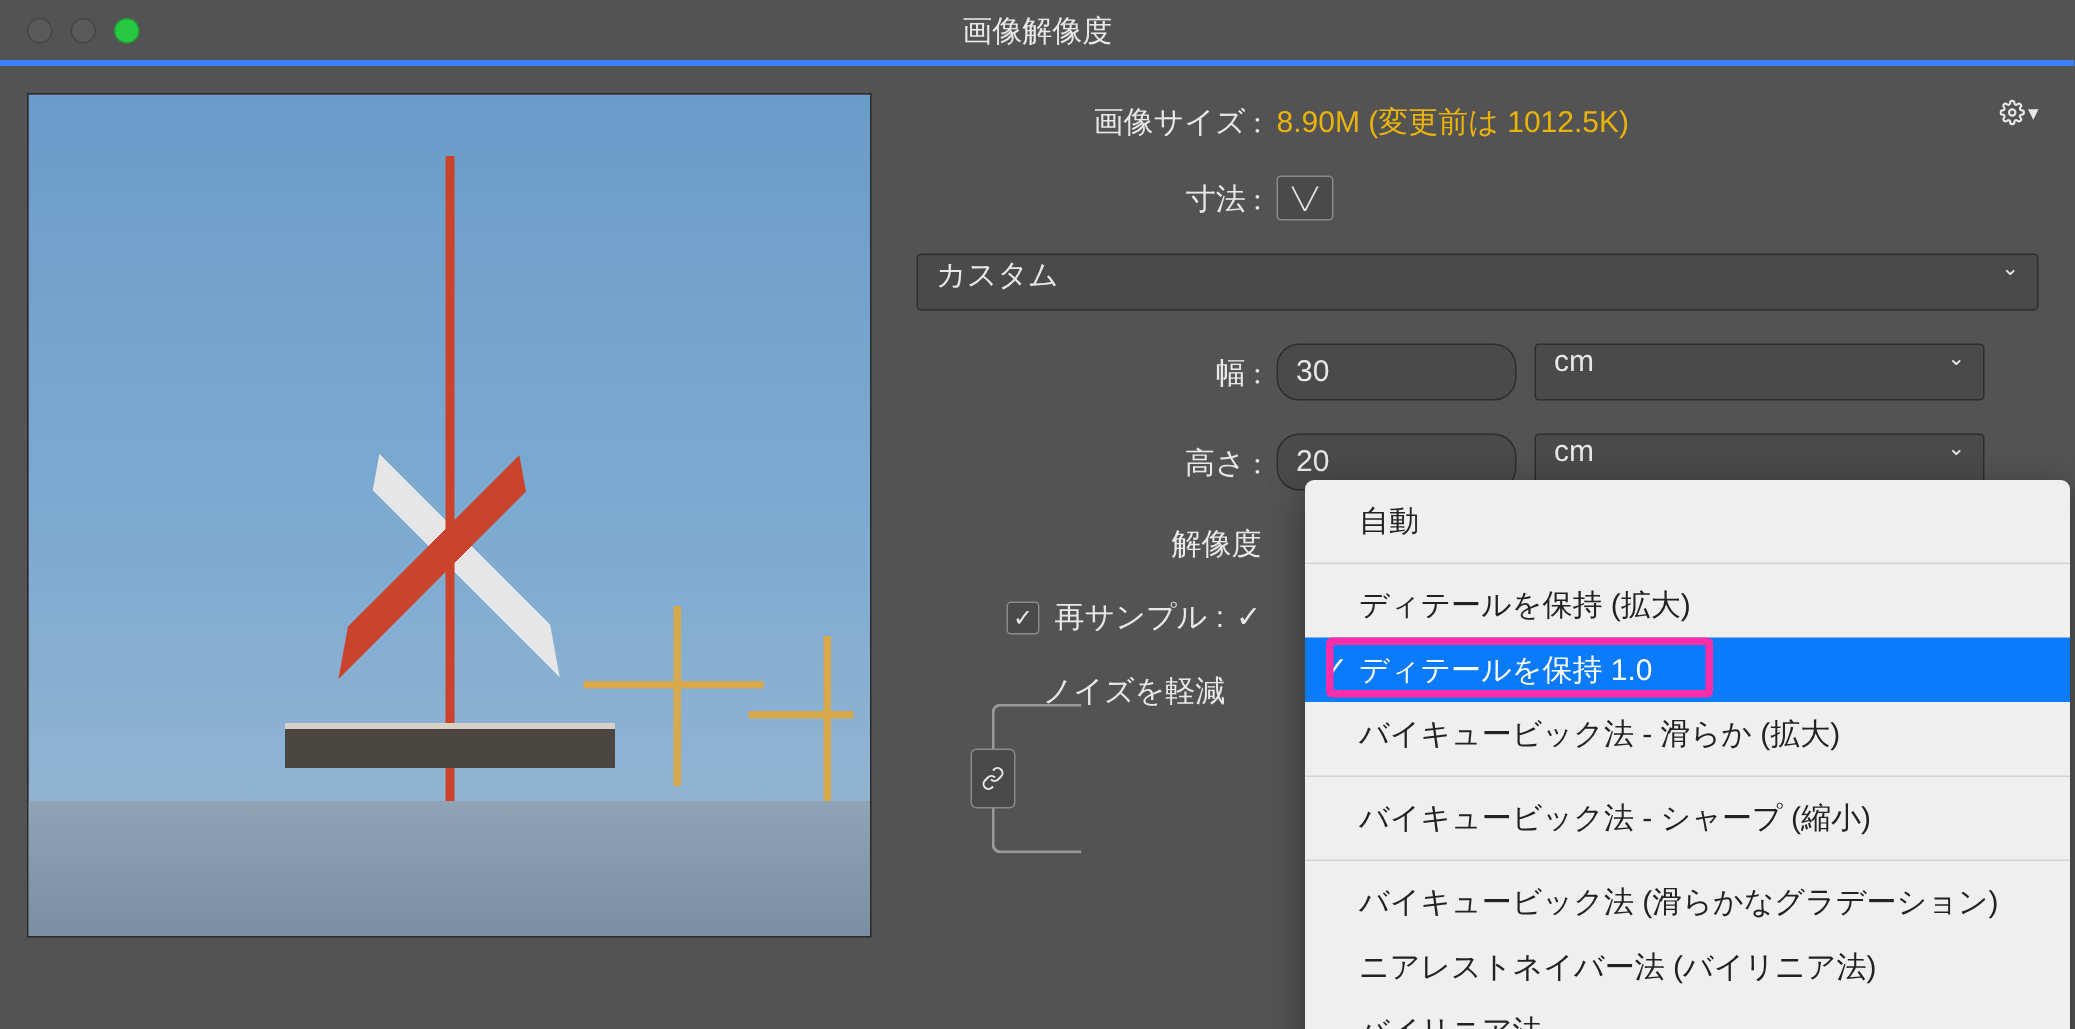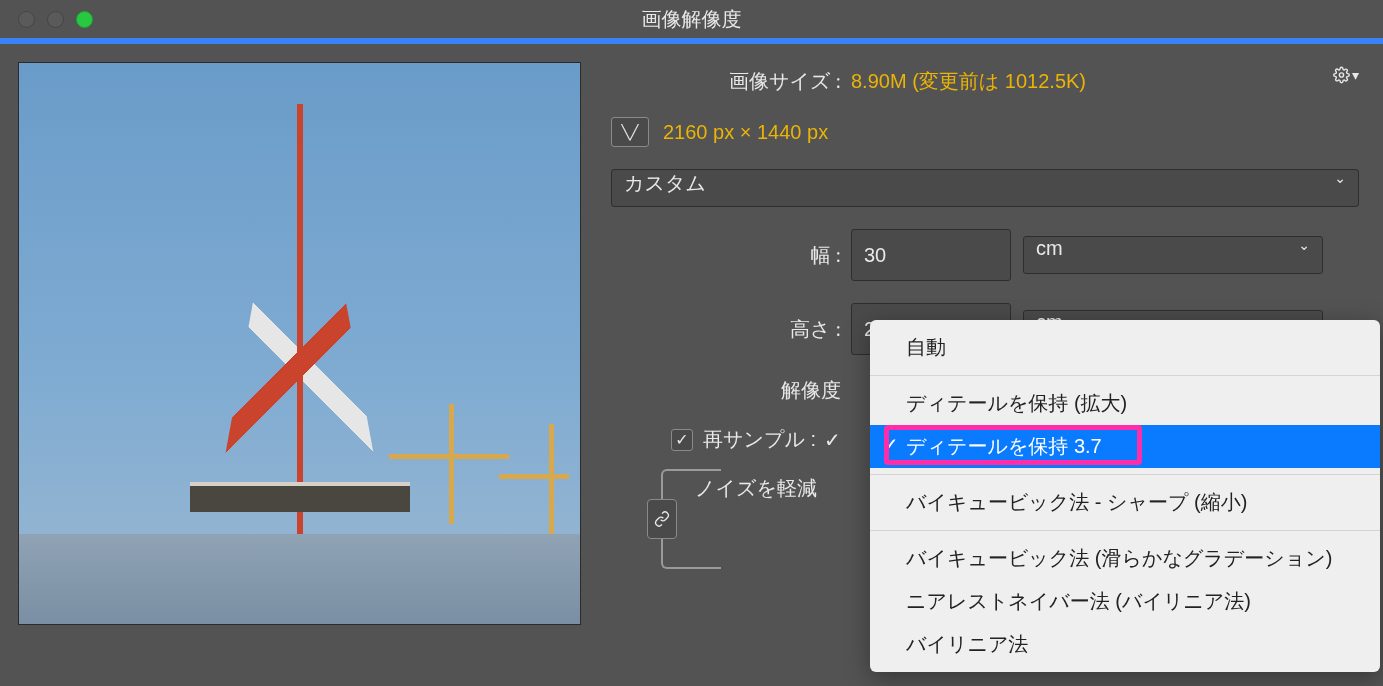--- a/index.html
+++ b/index.html
@@ -10,21 +10,21 @@
       height: 686px;
       overflow: hidden;
       position: relative;
     }
     .titlebar {
       height: 44px;
       background: #535353;
       display: flex;
       align-items: center;
       position: relative;
-      border-bottom: 6px solid #3b82f6;
+      border-bottom: 4px solid #3b82f6;
     }
     .traffic-lights {
       display: flex;
       gap: 12px;
       padding-left: 18px;
     }
     .traffic-light {
       width: 17px;
       height: 17px;
       border-radius: 50%;
@@ -144,24 +144,24 @@
       background:#4a4a4a;
       border:1px solid #2e2e2e;
       border-radius:3px;
       display:flex;align-items:flex-start;
       padding:0 12px;
       justify-content:space-between;
       color:#e8e8e8;
       font-size:20px;
     }
     .input {
-      height:52px;
+      height:38px;
       background:#4a4a4a;
       border:1px solid #2e2e2e;
-      border-radius:3px;
+      border-radius:15px;
       padding:0 12px;
       color:#e8e8e8;
       font-size:20px;
       display:flex;align-items:center;
     }
     .link-bracket {
       position:absolute;
       left:50px; top:240px;
       width:60px;height:100px;
       border:2px solid #9a9a9a;
@@ -253,24 +253,24 @@
         </svg>
       <span class="chev" style="margin-left:2px;">▾</span>
     </div>
 
     <div class="row" style="margin-top:6px;">
       <div class="label lbl-size">画像サイズ :</div>
       <div class="value-text">8.90M (変更前は 1012.5K)</div>
     </div>
 
     <div class="row">
+      <div class="label lbl-dim">寸法 :</div>
       <div class="dim-toggle">
           <span class="chev">╲╱</span>
         </div>
-      <div class="value-text">2160 px × 1440 px</div>
     </div>
 
     <div class="row">
       <div class="select">
         <span>カスタム</span>
         <span class="chev">⌄</span>
       </div>
     </div>
 
     <div class="wh-group">
@@ -321,21 +321,22 @@
     <div class="btn-row">
       <div class="cancel-btn">キャンセ</div>
     </div>
   </div>
 </div>
 
 <div class="dropdown">
   <div class="dd-item">自動</div>
   <div class="dd-sep"></div>
   <div class="dd-item">ディテールを保持 (拡大)</div>
-  <div class="dd-item selected dd-check">ディテールを保持 3.7</div>
+  <div class="dd-item selected dd-check">ディテールを保持 1.0</div>
+  <div class="dd-item">バイキュービック法 - 滑らか (拡大)</div>
   <div class="dd-sep"></div>
   <div class="dd-item">バイキュービック法 - シャープ (縮小)</div>
   <div class="dd-sep"></div>
   <div class="dd-item">バイキュービック法 (滑らかなグラデーション)</div>
   <div class="dd-item">ニアレストネイバー法 (バイリニア法)</div>
   <div class="dd-item">バイリニア法</div>
 </div>
 
 <div class="highlight-box" style="left:884px;top:425px;width:258px;height:40px;"></div>
 

